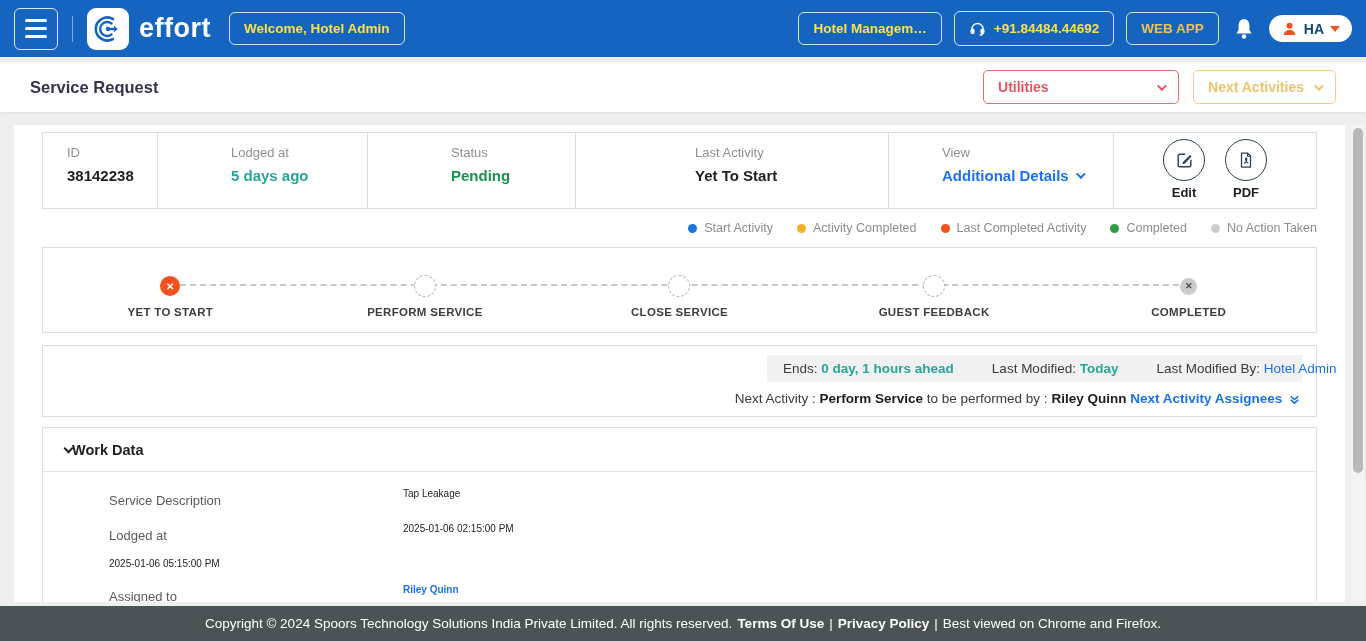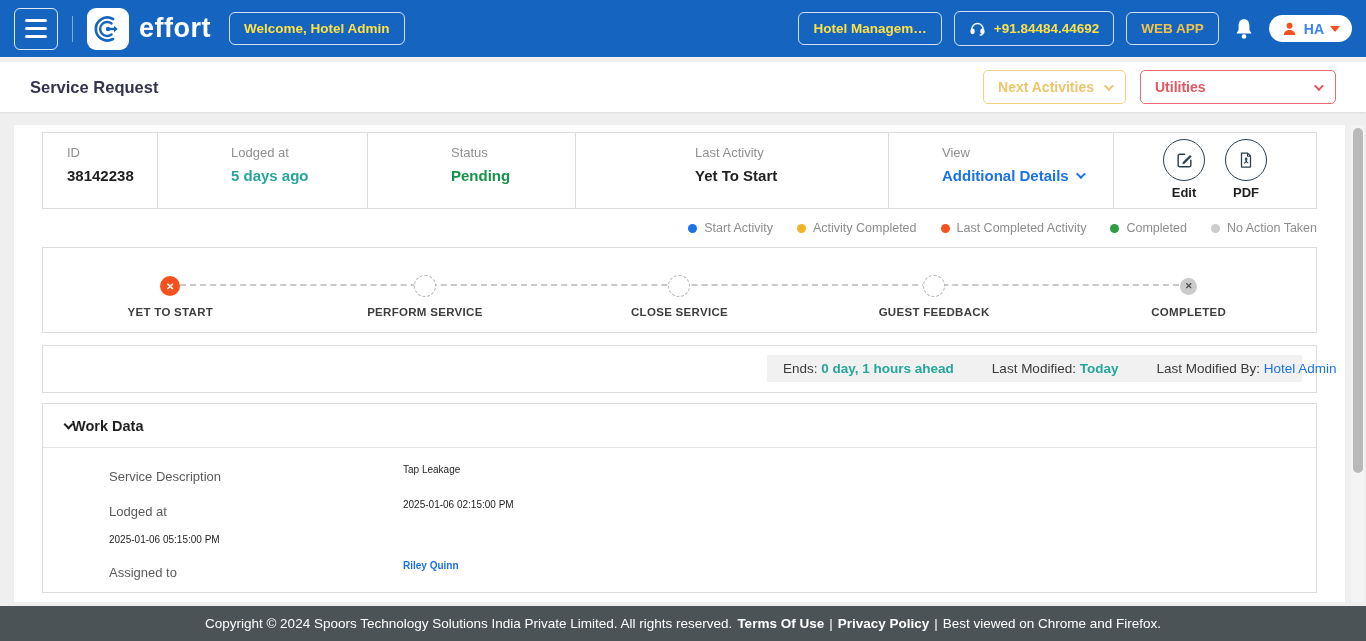--- a/index.html
+++ b/index.html
@@ -14,21 +14,21 @@
   .hdr-divider { width:1px; height:26px; background:rgba(255,255,255,.45); margin:0 14px; }
   .logo-wrap { display:flex; align-items:center; gap:10px; }
   .logo-box { width:42px; height:42px; background:#fff; border-radius:9px; display:flex; align-items:center; justify-content:center; }
   .brand { color:#fff; font-size:27px; font-weight:bold; letter-spacing:.5px; margin-right:18px; }
   .pill { border:1px solid rgba(255,255,255,.8); border-radius:6px; color:#fde047; font-size:13.5px; font-weight:bold;
     padding:8px 14px; display:flex; align-items:center; gap:8px; white-space:nowrap; }
   .hdr-right { margin-left:auto; display:flex; align-items:center; gap:12px; }
   .webapp { color:#f2c14b; }
   .bell { width:26px; height:26px; }
   .avatar-pill { background:#fff; border-radius:18px; padding:5px 12px; display:flex; align-items:center; gap:6px; cursor:pointer; }
-  .avatar-pill .init { color:#3b82f6; font-weight:bold; font-size:14px; }
+  .avatar-pill .init { color:#0c4a6e; font-weight:bold; font-size:14px; }
   .caret { width:0; height:0; border-left:5px solid transparent; border-right:5px solid transparent; border-top:6px solid #f4511e; }
 
   
   .toolbar { height:50px; background:#fff; margin-top:5px; display:flex; align-items:center; padding:0 30px;
     box-shadow:0 1px 2px rgba(0,0,0,.08); }
   .page-title { font-size:16.5px; font-weight:bold; color:#33334d; }
   .toolbar-right { margin-left:auto; display:flex; gap:14px; }
   .btn { border-radius:5px; font-size:14px; font-weight:bold; padding:8px 14px; background:#fff;
     display:flex; align-items:center; cursor:pointer; }
   .btn-nextact { border:1px solid #f3d184; color:#f0c46a; gap:10px; }
@@ -160,26 +160,26 @@
       </svg>
       <span class="init">HA</span>
       <span class="caret"></span>
     </div>
   </div>
 </div>
 
 <div class="toolbar">
   <span class="page-title">Service Request</span>
   <div class="toolbar-right">
+    <div class="btn btn-utils">
+      <span>Utilities</span>
+      <span class="chev"></span>
+    </div>
     <div class="btn btn-nextact">
       <span>Next Activities</span>
-      <span class="chev"></span>
-    </div>
-    <div class="btn btn-utils">
-      <span>Utilities</span>
       <span class="chev"></span>
     </div>
   </div>
 </div>
 
 <div class="main-card">
   <div class="inner">
 
     <div class="info-box">
       <div class="info-col c1">
@@ -297,20 +297,32 @@
         </span>
         <span>
           <span>Last Modified:</span>
           <b class="teal">Today</b>
         </span>
         <span>
           <span>Last Modified By:</span>
           <span class="link">Hotel Admin</span>
         </span>
       </div>
+      <div class="next-line">
+        <span>Next Activity :</span>
+        <b>Perform Service</b>
+        <span>to be performed by :</span>
+        <b>Riley Quinn</b>
+        <span class="link">
+          <span>Next Activity Assignees</span>
+          <svg class="dbl-chev" width="11" height="11" viewBox="0 0 12 12" fill="none" stroke="#1a73e8" stroke-width="1.8">
+            <path d="M2 2.5 l4 3.5 4-3.5 M2 6.5 l4 3.5 4-3.5"></path>
+          </svg>
+        </span>
+      </div>
     </div>
 
     <div class="work-box">
       <div class="work-head">
         <span class="chev"></span>
         <span class="ttl">Work Data</span>
       </div>
       <div class="work-rows">
         <div class="wrow">
           <div class="wl">Service Description</div>

